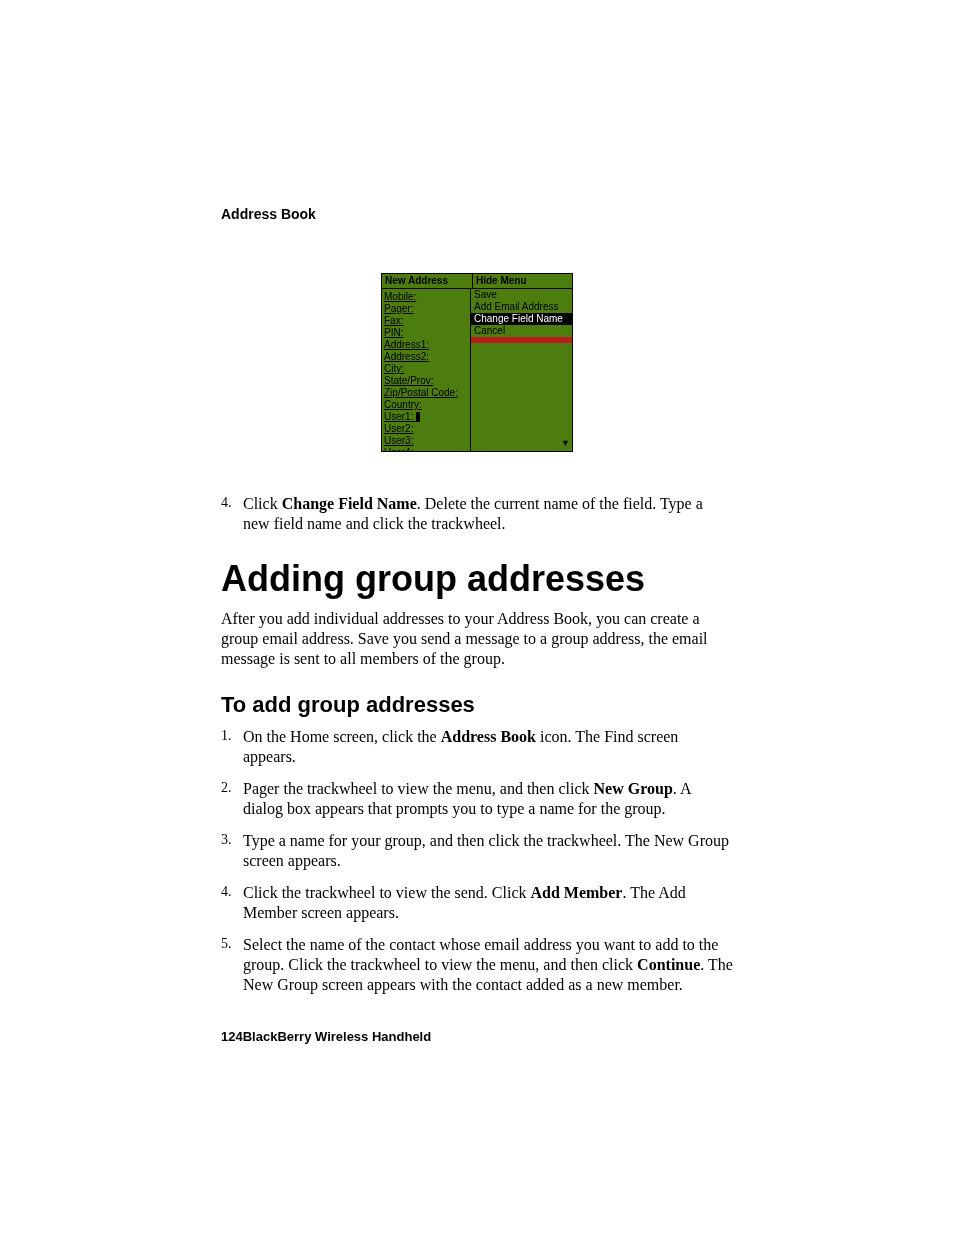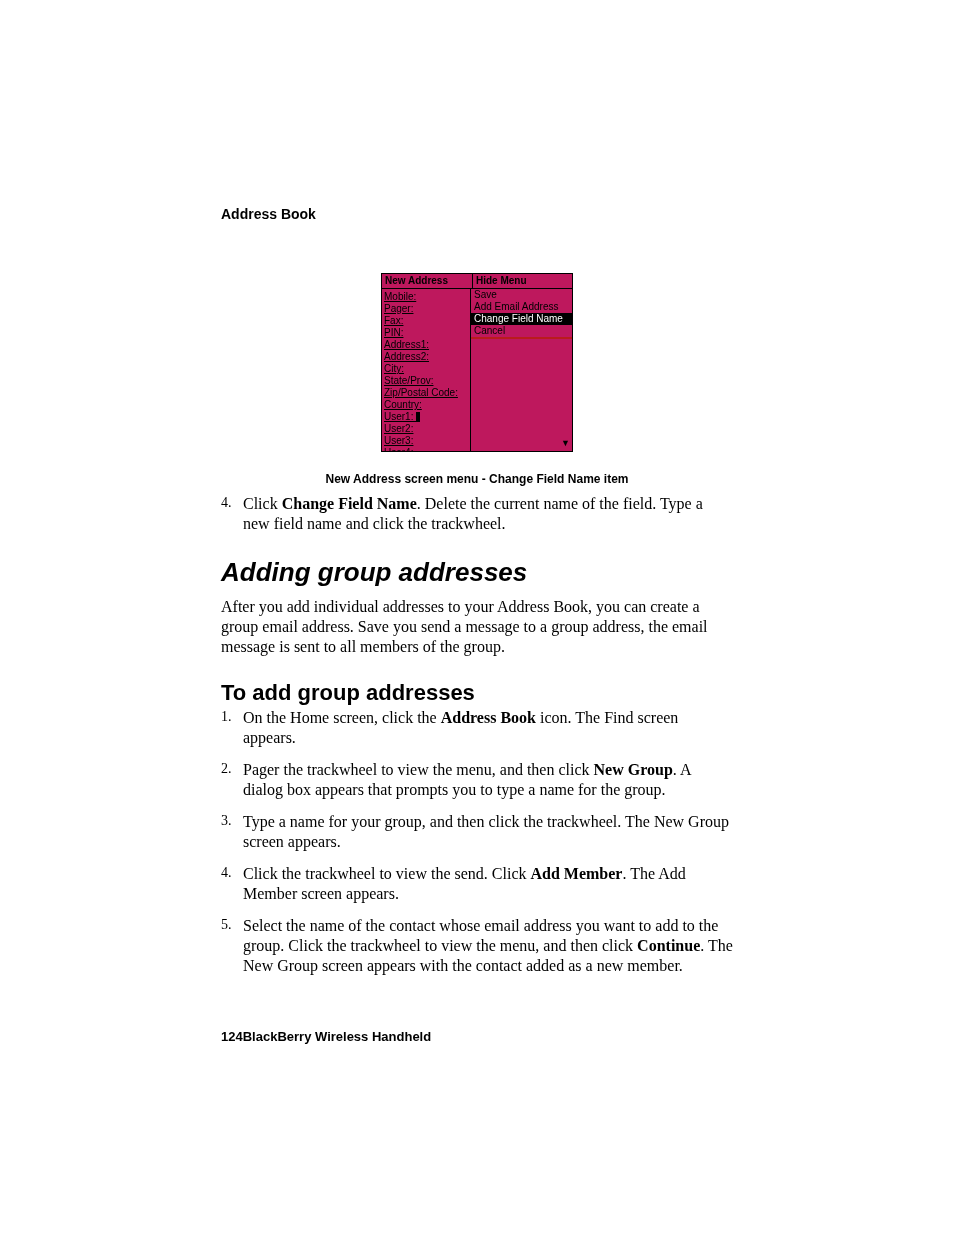--- a/index.html
+++ b/index.html
@@ -29,21 +29,21 @@
     left: 380px;
     top: 273px;
     width: 194px;
     display: flex;
     flex-direction: column;
     align-items: center;
   }
   .bb-screen {
     width: 190px;
     border: 1px solid #000;
-    background: #be185d;
+    background: #4d7c0f;
     font-family: Tahoma, Arial, sans-serif;
     font-size: 10px;
     line-height: 12px;
     position: relative;
     overflow: hidden;
   }
   .bb-titlebar {
     display: flex;
     border-bottom: 1px solid #000;
   }
@@ -69,21 +69,21 @@
     text-decoration: underline;
   }
   .bb-left div {
     white-space: nowrap;
   }
   .bb-right {
     flex: 1;
     position: relative;
   }
   .bb-menu {
-    border-bottom: 2px solid #b91c1c;
+    border-bottom: 6px solid #b91c1c;
   }
   .bb-menu-item {
     padding: 0px 3px;
   }
   .bb-menu-item.selected {
     background: #000;
     color: #fff;
   }
   .bb-cursor {
     background: #000;
@@ -128,29 +128,28 @@
   }
   .step-text {
     flex: 1;
   }
   .para {
     margin: 8px 0 12px 0;
   }
   h1.main-head {
     font-family: Arial, Helvetica, sans-serif;
     font-weight: bold;
-    font-size: 26px;
+    font-size: 36px;
     margin: 22px 0 6px 0;
-    font-style: italic;
   }
   h2.sub-head {
     font-family: Arial, Helvetica, sans-serif;
     font-weight: bold;
     font-size: 22px;
-    margin: 22px 0 2px 0;
+    margin: 22px 0 8px 0;
   }
   .bold {
     font-weight: bold;
   }
   .ol-steps {
     margin: 0;
     padding: 0;
   }
   .footer {
     position: absolute;
@@ -200,21 +199,20 @@
               <div class="bb-menu-item">Add Email Address</div>
               <div class="bb-menu-item selected">Change Field Name</div>
               <div class="bb-menu-item">Cancel</div>
             </div>
           <div class="bb-arrow">▼</div>
         </div>
       </div>
     </div>
   </div>
 
-  <div class="caption">New Address screen menu - Change Field Name item</div>
 
   <div class="content">
 
     <div class="step-row">
       <div class="step-num">4.</div>
       <div class="step-text">
         <span>Click </span><span class="bold">Change Field Name</span><span>. Delete the current name of the field. Type a new field name and click the trackwheel.</span>
       </div>
     </div>
 

